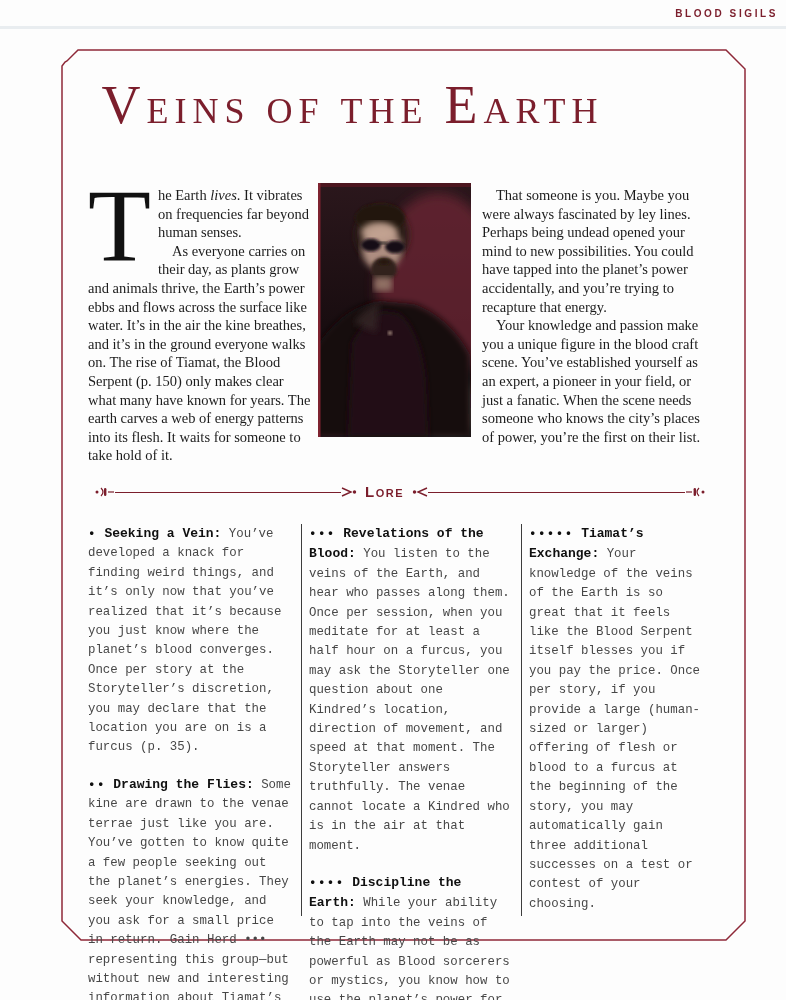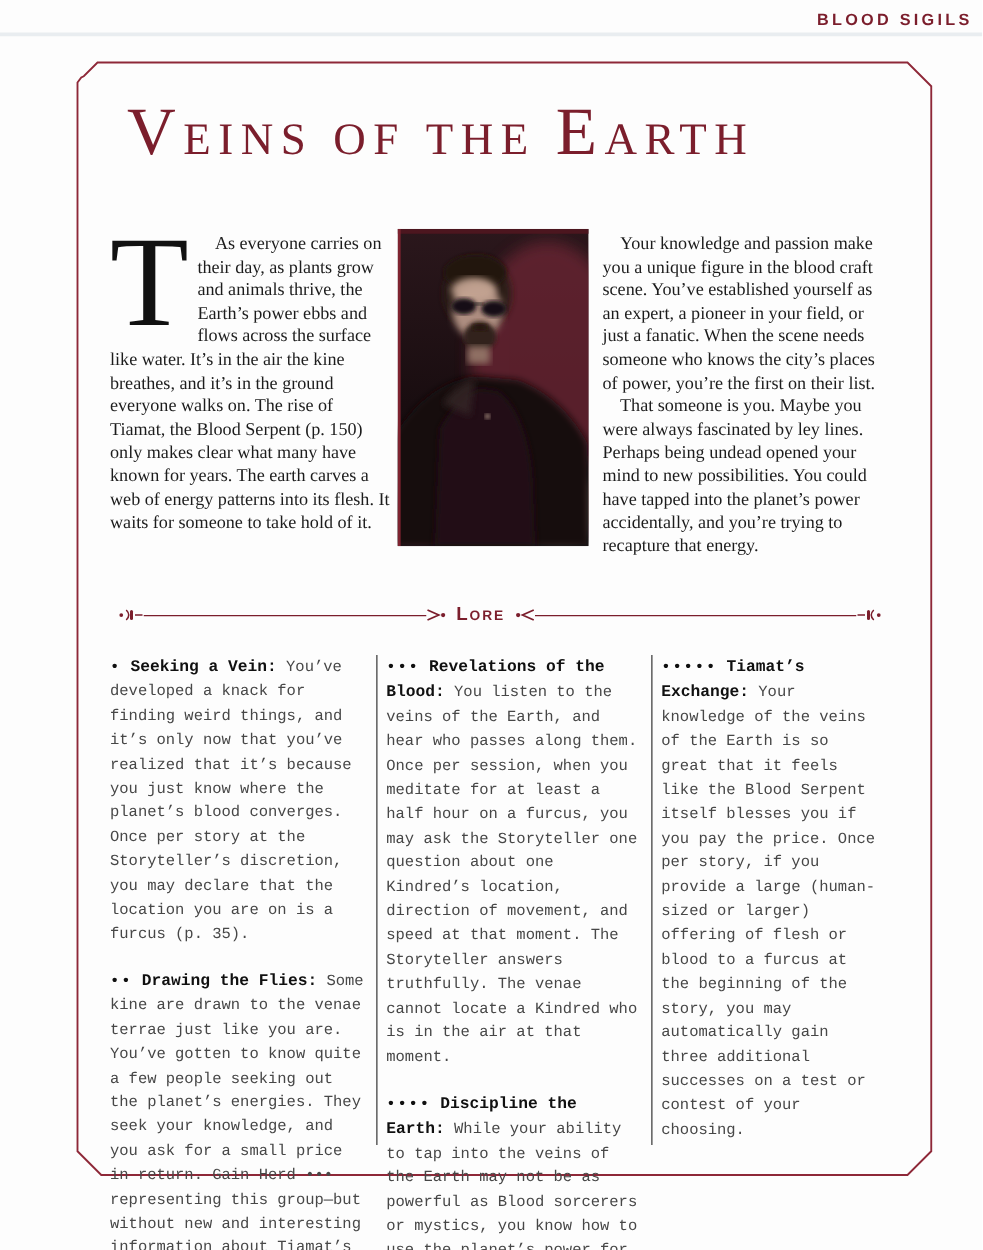--- a/index.html
+++ b/index.html
@@ -1,20 +1,20 @@
 <!DOCTYPE html>
 <html><head>
 <meta charset="utf-8">
 <style>
   html,body{margin:0;padding:0;background:#ffffff;}
   .page{position:relative;width:786px;height:1000px;background:#fdfdfd;overflow:hidden;
         font-family:"Liberation Sans",sans-serif;}
 
   
-  .kicker{position:absolute;top:8px;right:8px;font-size:13px;font-weight:bold;
+  .kicker{position:absolute;top:8px;right:8px;font-size:10px;font-weight:bold;
           letter-spacing:2.6px;color:#7b1e2c;}
   .top-rule{position:absolute;top:26px;left:0;width:786px;height:3px;background:#e9edf0;}
 
   
   .frame-svg{position:absolute;top:0;left:0;}
 
   
   .title{position:absolute;top:74px;left:62px;width:581px;text-align:center;
          color:#7b1e2c;font-family:"Liberation Serif",serif;letter-spacing:6px;white-space:nowrap;}
   .title .big{font-size:54px;}
@@ -70,20 +70,21 @@
   <svg class="frame-svg" width="786" height="1000" viewBox="0 0 786 1000">
     <path d="M78 50 H726 L745 69 V921 L726 940 H81 L62 921 V66 L65 62 L67 61 L78 50 Z" fill="none" stroke="#8e2838" stroke-width="1.5"></path>
   </svg>
 
   <div class="title">
     <span class="tw"><span class="big">V</span><span class="sm">EINS</span></span><span class="tw sm">OF</span><span class="tw sm">THE</span><span class="tw"><span class="big">E</span><span class="sm">ARTH</span></span>
   </div>
 
   <div class="serifcol intro-left">
     <span class="drop-cap">T</span>
+    <p><span>he Earth </span><i>lives</i><span>. It vibrates on frequencies far beyond human senses.</span></p>
     <p class="ind">As everyone carries on their day, as plants grow and animals thrive, the Earth’s power ebbs and flows across the surface like water. It’s in the air the kine breathes, and it’s in the ground everyone walks on. The rise of Tiamat, the Blood Serpent (p. 150) only makes clear what many have known for years. The earth carves a web of energy patterns into its flesh. It waits for someone to take hold of it.</p>
   </div>
 
   <div class="portrait">
     <svg width="153" height="254" viewBox="0 0 153 254">
       <defs>
         <linearGradient id="bg" x1="0" y1="0" x2="0" y2="1">
           <stop offset="0" stop-color="#2b171c"></stop>
           <stop offset="0.55" stop-color="#190d10"></stop>
           <stop offset="1" stop-color="#120a0d"></stop>
@@ -115,22 +116,22 @@
       <ellipse cx="66" cy="79" rx="6" ry="3" fill="#27160f" filter="url(#b1)"></ellipse>
       <rect x="56" y="94" width="18" height="14" fill="#8f7064" filter="url(#b3)"></rect>
       <path d="M36 140 C44 128 54 122 62 120 L58 150 Z" fill="#352526" opacity="0.8" filter="url(#b3)"></path>
       <circle cx="72" cy="150" r="2" fill="#b9a08e" filter="url(#b1)"></circle>
       <rect x="0" y="0" width="153" height="4" fill="#4c161f"></rect>
       <rect x="0" y="0" width="2.5" height="254" fill="#7e2330"></rect>
     </svg>
   </div>
 
   <div class="serifcol intro-right">
+    <p class="ind">That someone is you. Maybe you were always fascinated by ley lines. Perhaps being undead opened your mind to new possibilities. You could have tapped into the planet’s power accidentally, and you’re trying to recapture that energy.</p>
     <p class="ind">Your knowledge and passion make you a unique figure in the blood craft scene. You’ve established yourself as an expert, a pioneer in your field, or just a fanatic. When the scene needs someone who knows the city’s places of power, you’re the first on their list.</p>
-    <p class="ind">That someone is you. Maybe you were always fascinated by ley lines. Perhaps being undead opened your mind to new possibilities. You could have tapped into the planet’s power accidentally, and you’re trying to recapture that energy.</p>
   </div>
 
   <div class="divider">
     <svg class="div-ico" width="20" height="12" viewBox="0 0 20 12">
       <circle cx="2" cy="6" r="1.5" fill="#7b1e2c"></circle>
       <path d="M6 2 q4 4 0 8" stroke="#7b1e2c" fill="none" stroke-width="1.2"></path>
       <rect x="9" y="2" width="2.4" height="8" rx="1.2" fill="#7b1e2c"></rect>
       <path d="M13 6 h6" stroke="#7b1e2c" stroke-width="1.2"></path>
     </svg>
     <div class="dline lineA"></div>

